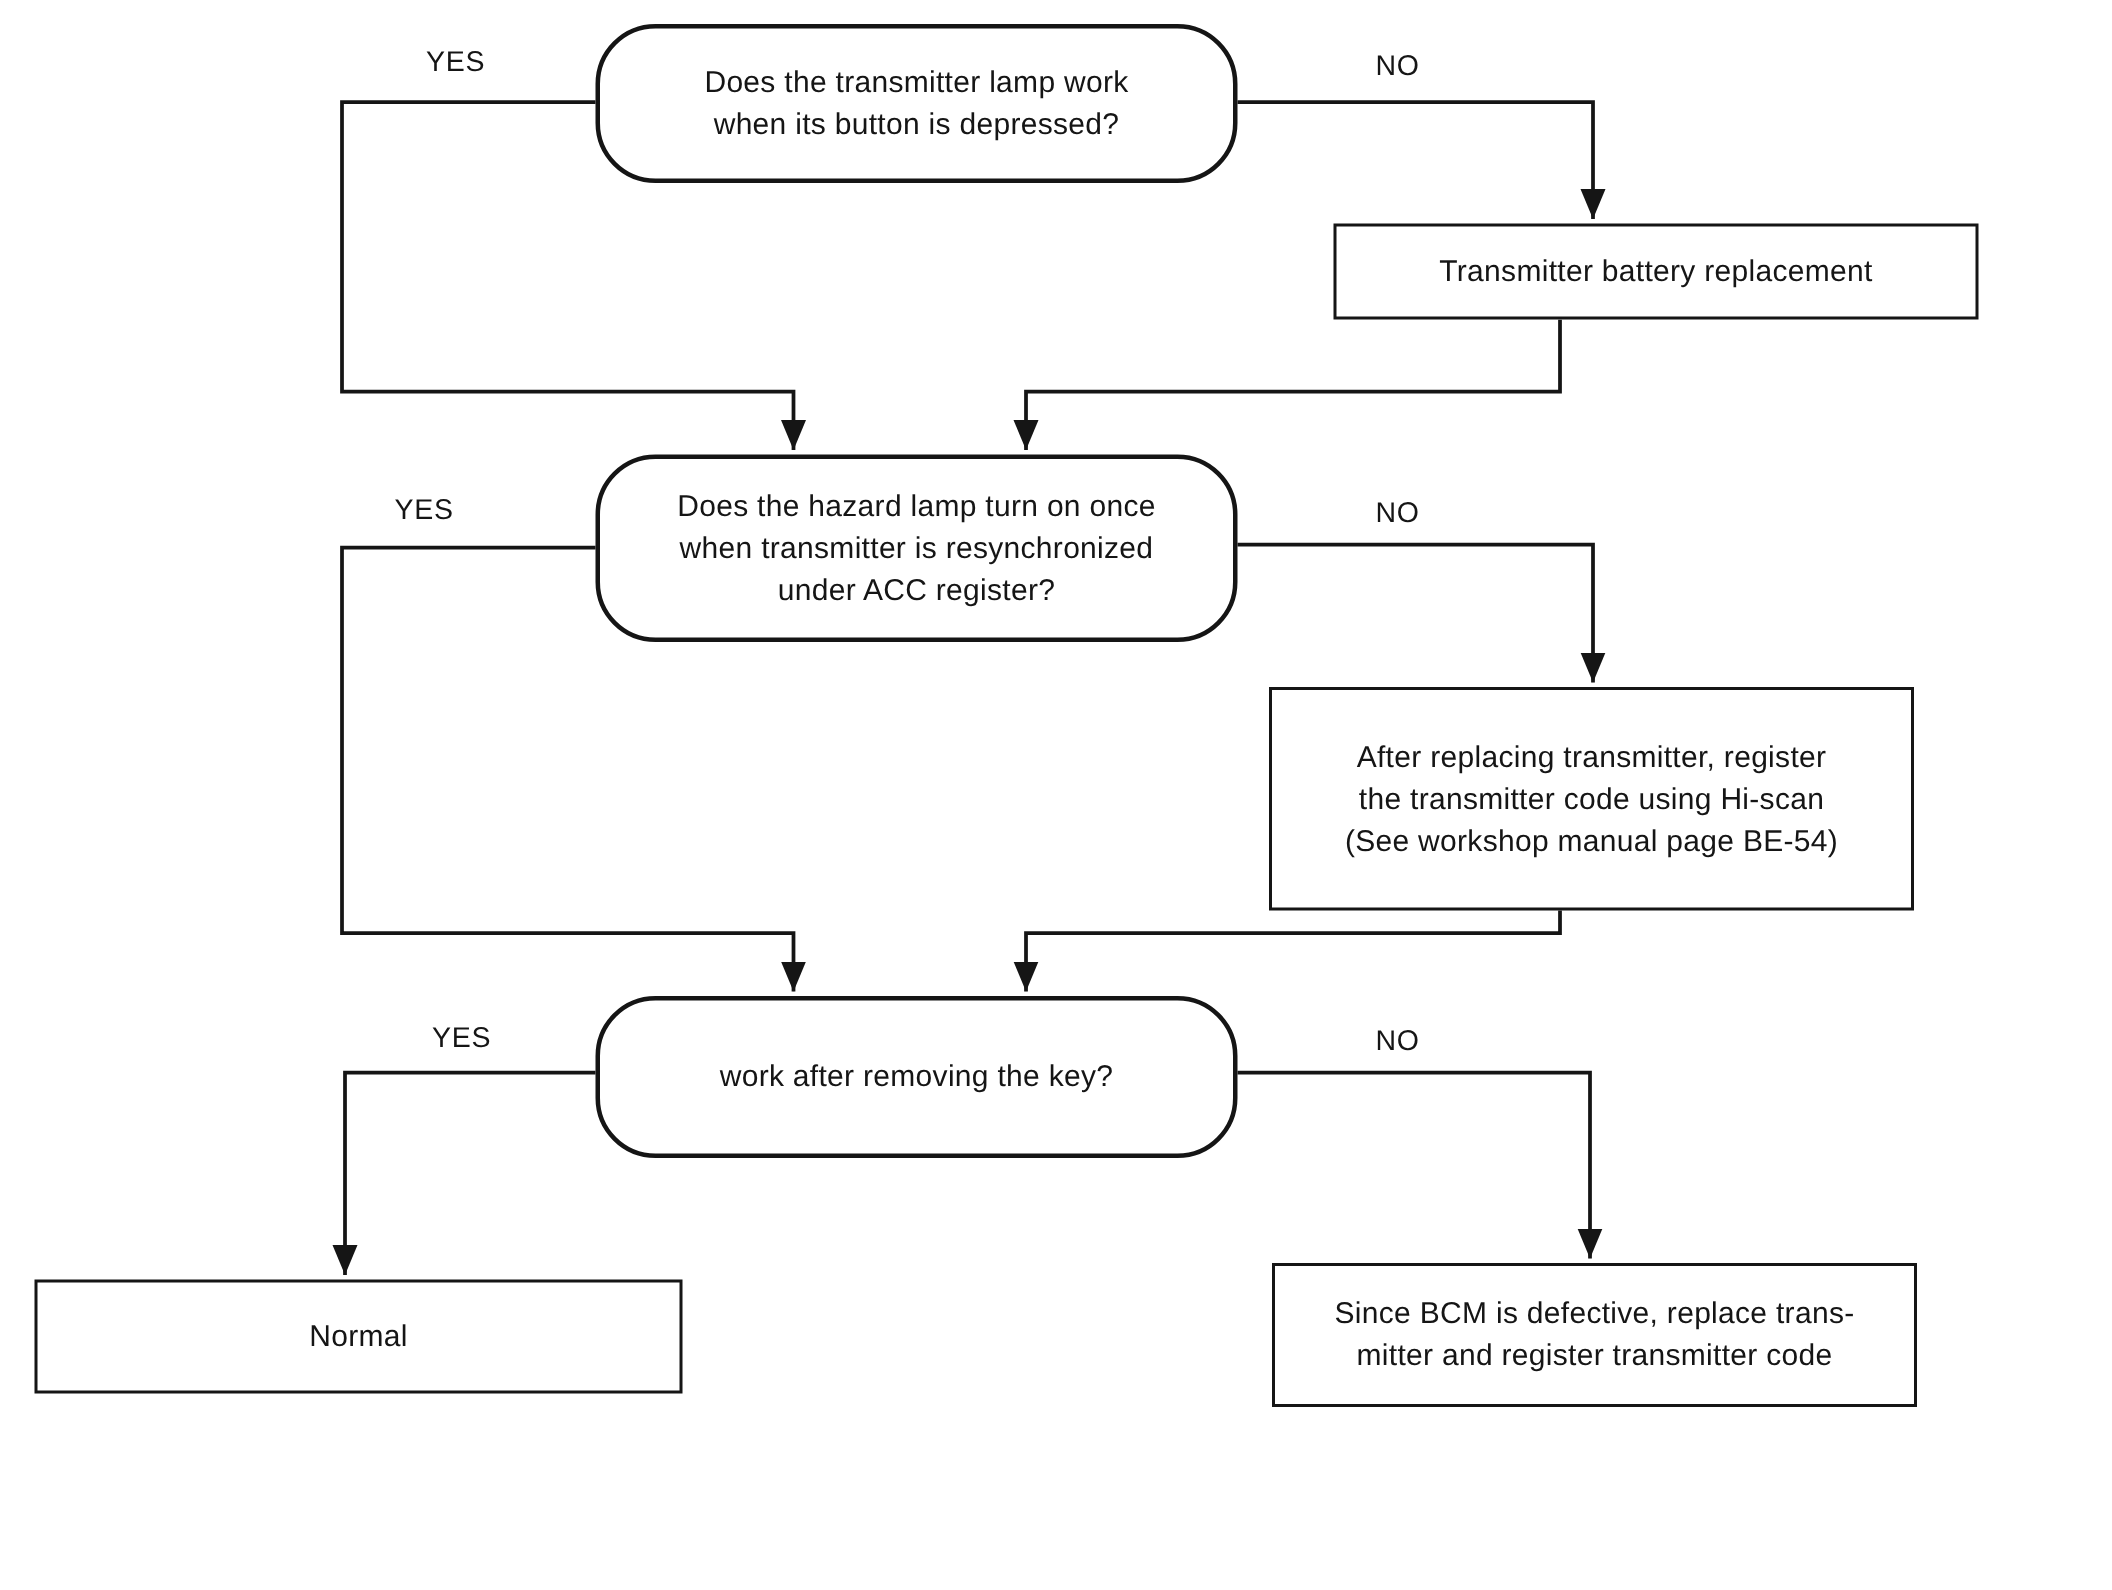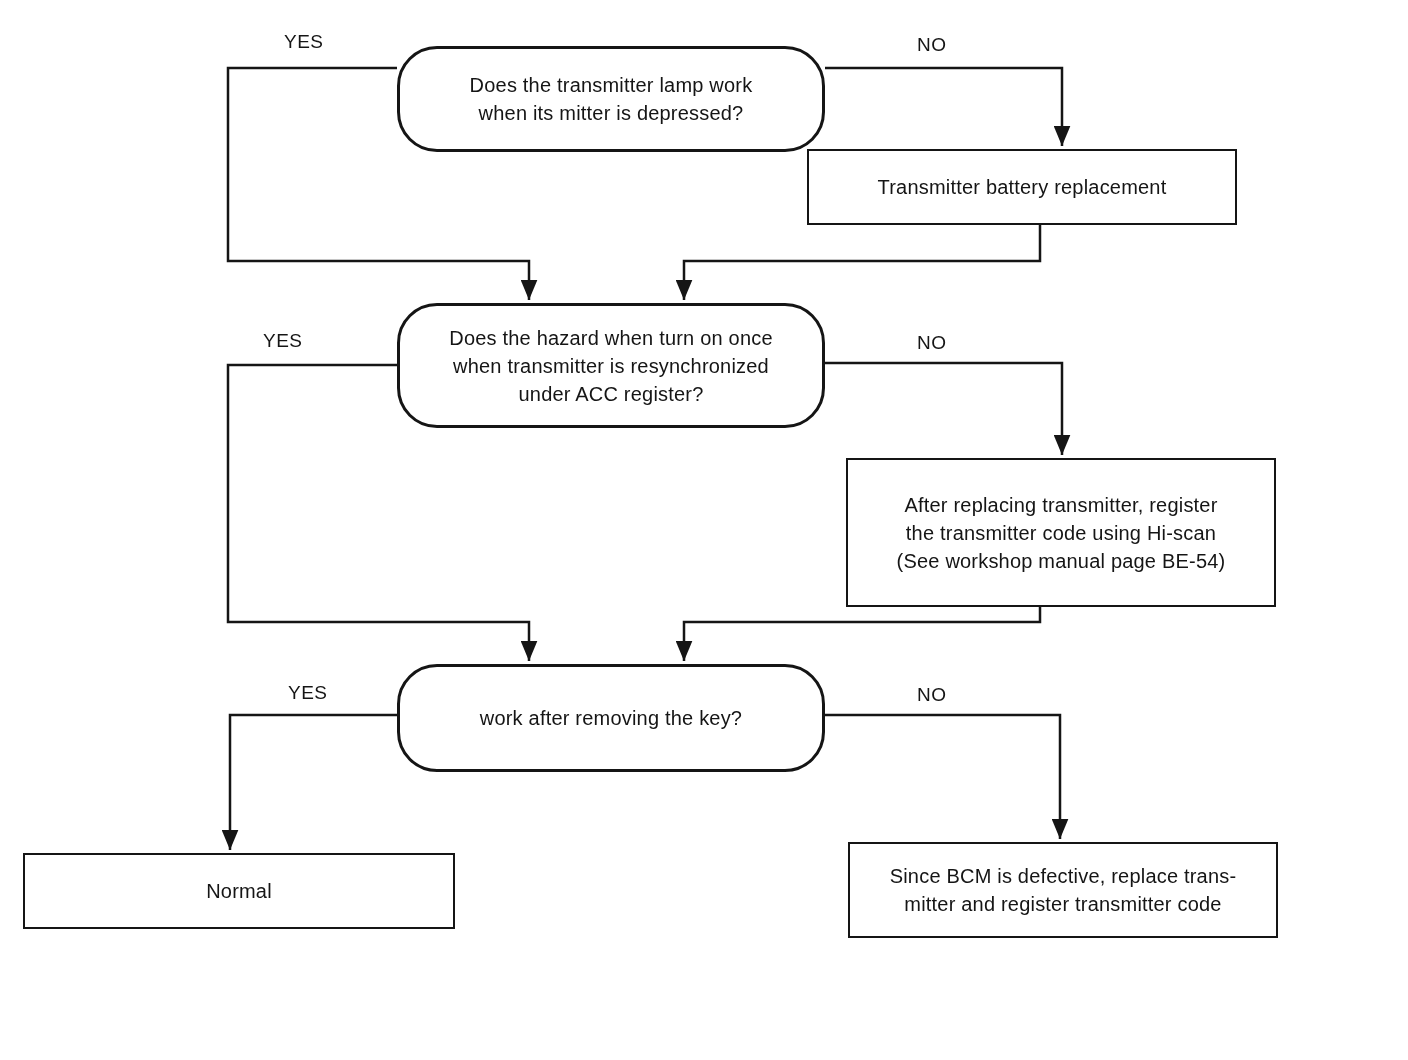--- a/index.html
+++ b/index.html
@@ -84,31 +84,31 @@
 
     <path d="M825,363 H1062 V455" marker-end="url(#arrow)"></path>
 
     <path d="M1040,582 V622 H684 V661" marker-end="url(#arrow)"></path>
 
     <path d="M397,715 H230 V850" marker-end="url(#arrow)"></path>
 
     <path d="M825,715 H1060 V839" marker-end="url(#arrow)"></path>
   </svg>
 
-  <div class="node decision" style="left:397px; top:16px; width:428px; height:106px;margin-top:30px;">
+  <div class="node decision" style="left:397px; top:16px; width:428px; height:106px;">
     <div>Does the transmitter lamp work</div>
-    <div>when its mitter is depressed?</div>
+    <div>when its button is depressed?</div>
   </div>
 
-  <div class="node result" style="left:807px; top:149px; width:430px; height:76px;">
+  <div class="node result" style="left:889px; top:149px; width:430px; height:64px;">
     <div>Transmitter battery replacement</div>
   </div>
 
   <div class="node decision" style="left:397px; top:303px; width:428px; height:125px;">
-    <div>Does the hazard when turn on once</div>
+    <div>Does the hazard lamp turn on once</div>
     <div>when transmitter is resynchronized</div>
     <div>under ACC register?</div>
   </div>
 
   <div class="node result" style="left:846px; top:458px; width:430px; height:149px;">
     <div>After replacing transmitter, register</div>
     <div>the transmitter code using Hi-scan</div>
     <div>(See workshop manual page BE-54)</div>
   </div>
 

